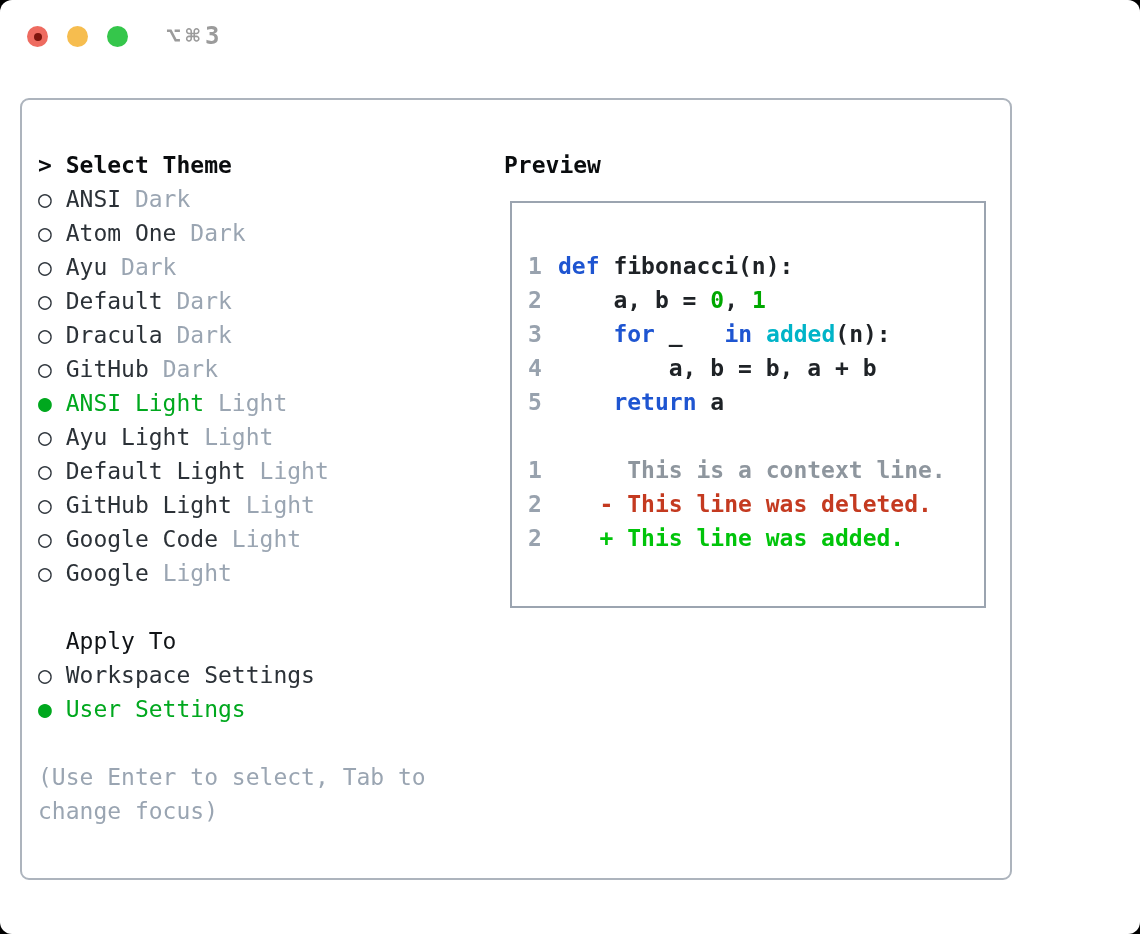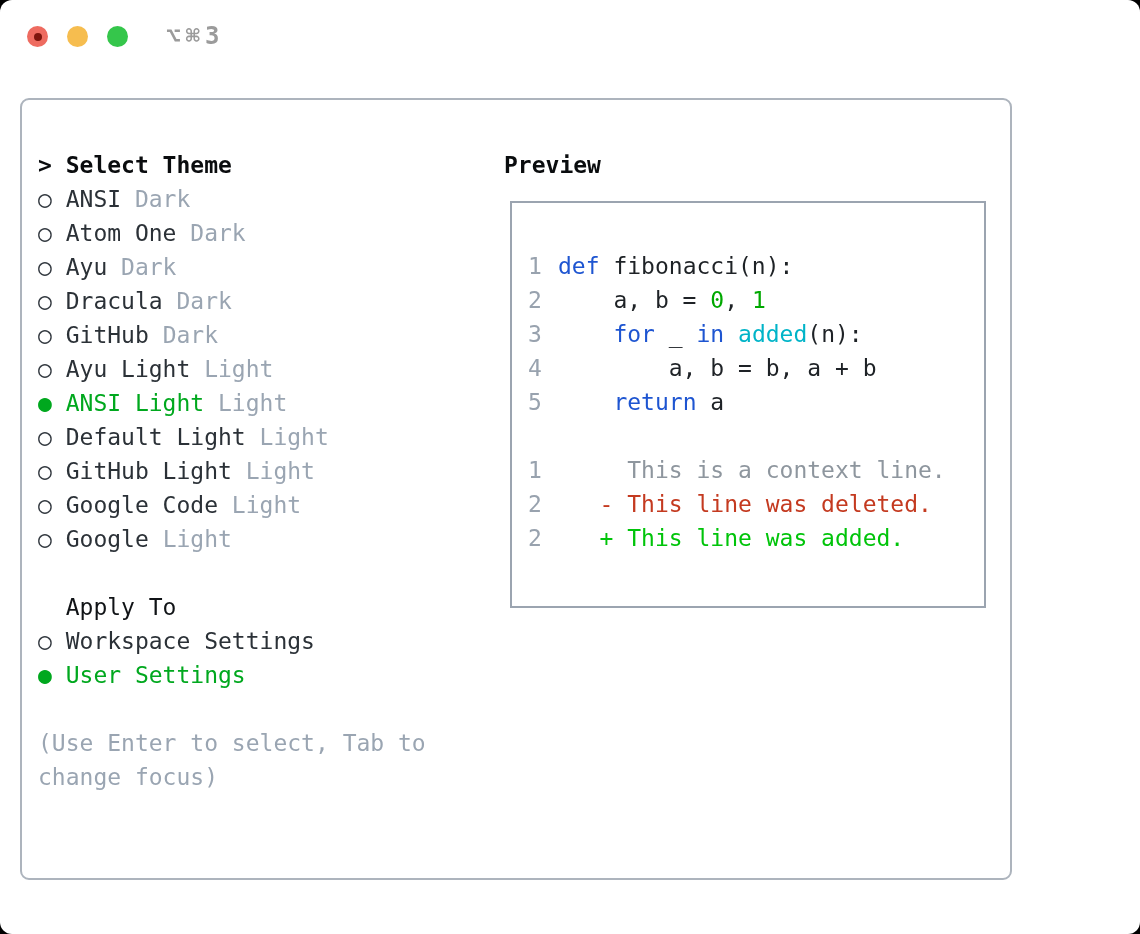--- a/index.html
+++ b/index.html
@@ -51,20 +51,21 @@
   .ptitle{
     position:absolute;left:482px;top:48px;
     font-weight:bold;color:#0a0c0e;
   }
   .pbox{
     position:absolute;left:488px;top:101px;width:476px;height:407px;
     border:2px solid var(--box_border);
     box-sizing:border-box;
     padding:46px 0 4px 16px;
     background:#fff;
+    font-weight:bold;
   }
   .cline{height:34px;line-height:34px;font-size:23px;white-space:pre;}
   .ln{display:inline-block;width:30px;color:var(--ln);}
 </style>
 </head>
 <body>
 
 <div class="window">
 
   <div class="lights">
@@ -75,45 +76,46 @@
   <div class="shortcut">⌥⌘3</div>
 
   <div class="panel">
 
     <div class="leftcol">
       <div class="row ttl"><span class="tmark">&gt;</span><span>Select Theme</span></div>
       <div>
           <div class="row item"><span class="marker">○</span><span class="name">ANSI</span><span class="tag"> Dark</span></div>
           <div class="row item"><span class="marker">○</span><span class="name">Atom One</span><span class="tag"> Dark</span></div>
           <div class="row item"><span class="marker">○</span><span class="name">Ayu</span><span class="tag"> Dark</span></div>
+          <div class="row item"><span class="marker">○</span><span class="name">Default</span><span class="tag"> Dark</span></div>
           <div class="row item"><span class="marker">○</span><span class="name">Dracula</span><span class="tag"> Dark</span></div>
           <div class="row item"><span class="marker">○</span><span class="name">GitHub</span><span class="tag"> Dark</span></div>
+          <div class="row item sel"><span class="marker">●</span><span class="name">ANSI Light</span><span class="tag"> Light</span></div>
           <div class="row item"><span class="marker">○</span><span class="name">Ayu Light</span><span class="tag"> Light</span></div>
-          <div class="row item sel"><span class="marker">●</span><span class="name">ANSI Light</span><span class="tag"> Light</span></div>
           <div class="row item"><span class="marker">○</span><span class="name">Default Light</span><span class="tag"> Light</span></div>
           <div class="row item"><span class="marker">○</span><span class="name">GitHub Light</span><span class="tag"> Light</span></div>
           <div class="row item"><span class="marker">○</span><span class="name">Google Code</span><span class="tag"> Light</span></div>
           <div class="row item"><span class="marker">○</span><span class="name">Google</span><span class="tag"> Light</span></div>
         </div>
       <div class="row"></div>
       <div class="row apply-title">Apply To</div>
       <div>
           <div class="row opt"><span class="marker">○</span><span class="label">Workspace Settings</span></div>
           <div class="row opt sel"><span class="marker">●</span><span class="label">User Settings</span></div>
         </div>
       <div class="row"></div>
       <div class="row help">(Use Enter to select, Tab to</div>
       <div class="row help">change focus)</div>
     </div>
 
     <div class="row ptitle">Preview</div>
     <div class="pbox">
         <div class="cline"><span class="ln">1</span><span style="color: var(--keyword);">def</span><span style="color: var(--text);"> fibonacci(n):</span></div>
         <div class="cline"><span class="ln">2</span><span style="color: var(--text);">    a, b = </span><span style="color: var(--number);">0</span><span style="color: var(--text);">, </span><span style="color: var(--number);">1</span></div>
-        <div class="cline"><span class="ln">3</span><span style="color: var(--text);">    </span><span style="color: var(--keyword);">for</span><span style="color: var(--text);"> _ </span><span style="color: var(--keyword);">in</span><span style="color: var(--text);"> </span><span style="color: var(--builtin);">added</span><span style="color: var(--text);">(n):</span></div>
+        <div class="cline"><span class="ln">3</span><span style="color: var(--text);">    </span><span style="color: var(--keyword);">for</span><span style="color: var(--text);"> _ </span><span style="color: var(--keyword); margin-left: 28px;">in</span><span style="color: var(--text);"> </span><span style="color: var(--builtin);">added</span><span style="color: var(--text);">(n):</span></div>
         <div class="cline"><span class="ln">4</span><span style="color: var(--text);">        a, b = b, a + b</span></div>
         <div class="cline"><span class="ln">5</span><span style="color: var(--text);">    </span><span style="color: var(--keyword);">return</span><span style="color: var(--text);"> a</span></div>
         <div class="cline"><span class="ln"></span></div>
         <div class="cline"><span class="ln">1</span><span style="color: var(--context);">     This is a context line.</span></div>
         <div class="cline"><span class="ln">2</span><span style="color: var(--deleted);">   - This line was deleted.</span></div>
         <div class="cline"><span class="ln">2</span><span style="color: var(--added);">   + This line was added.</span></div>
       </div>
 
   </div>
 </div>

